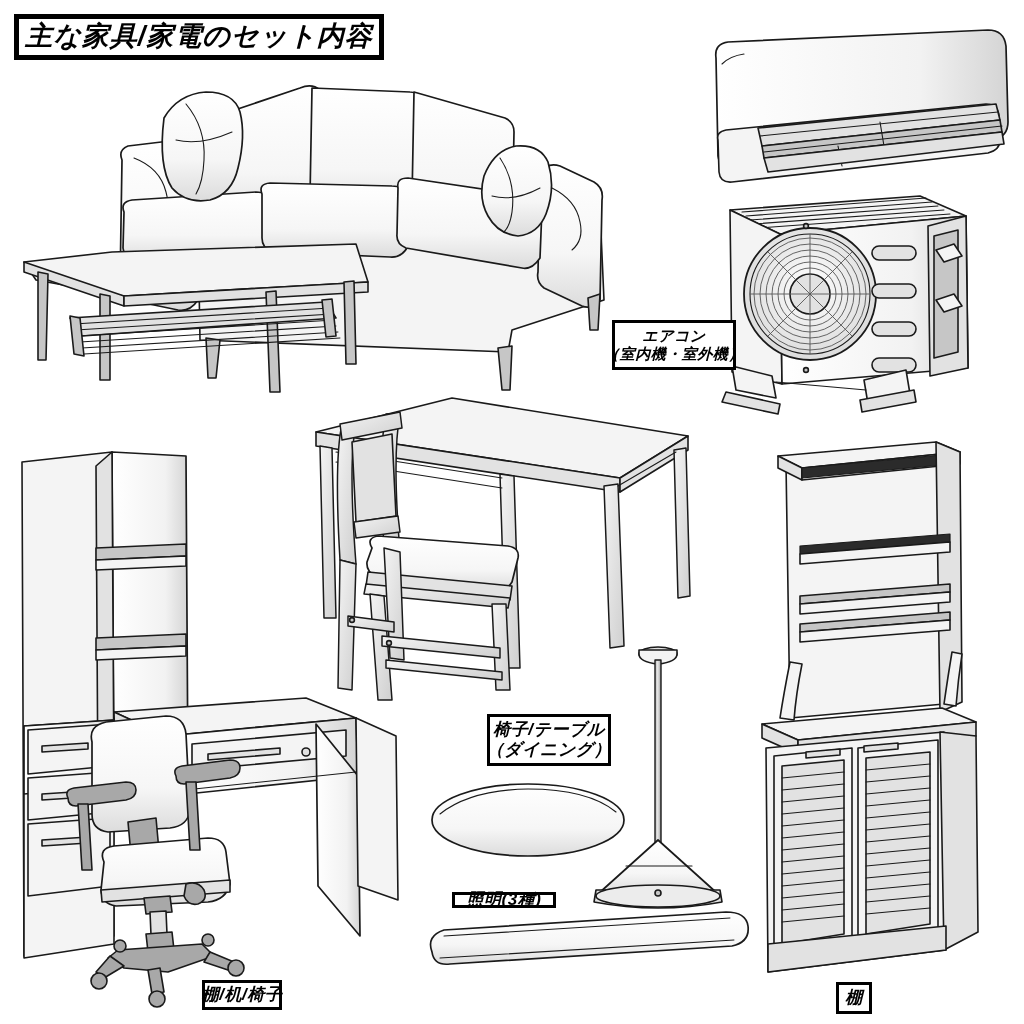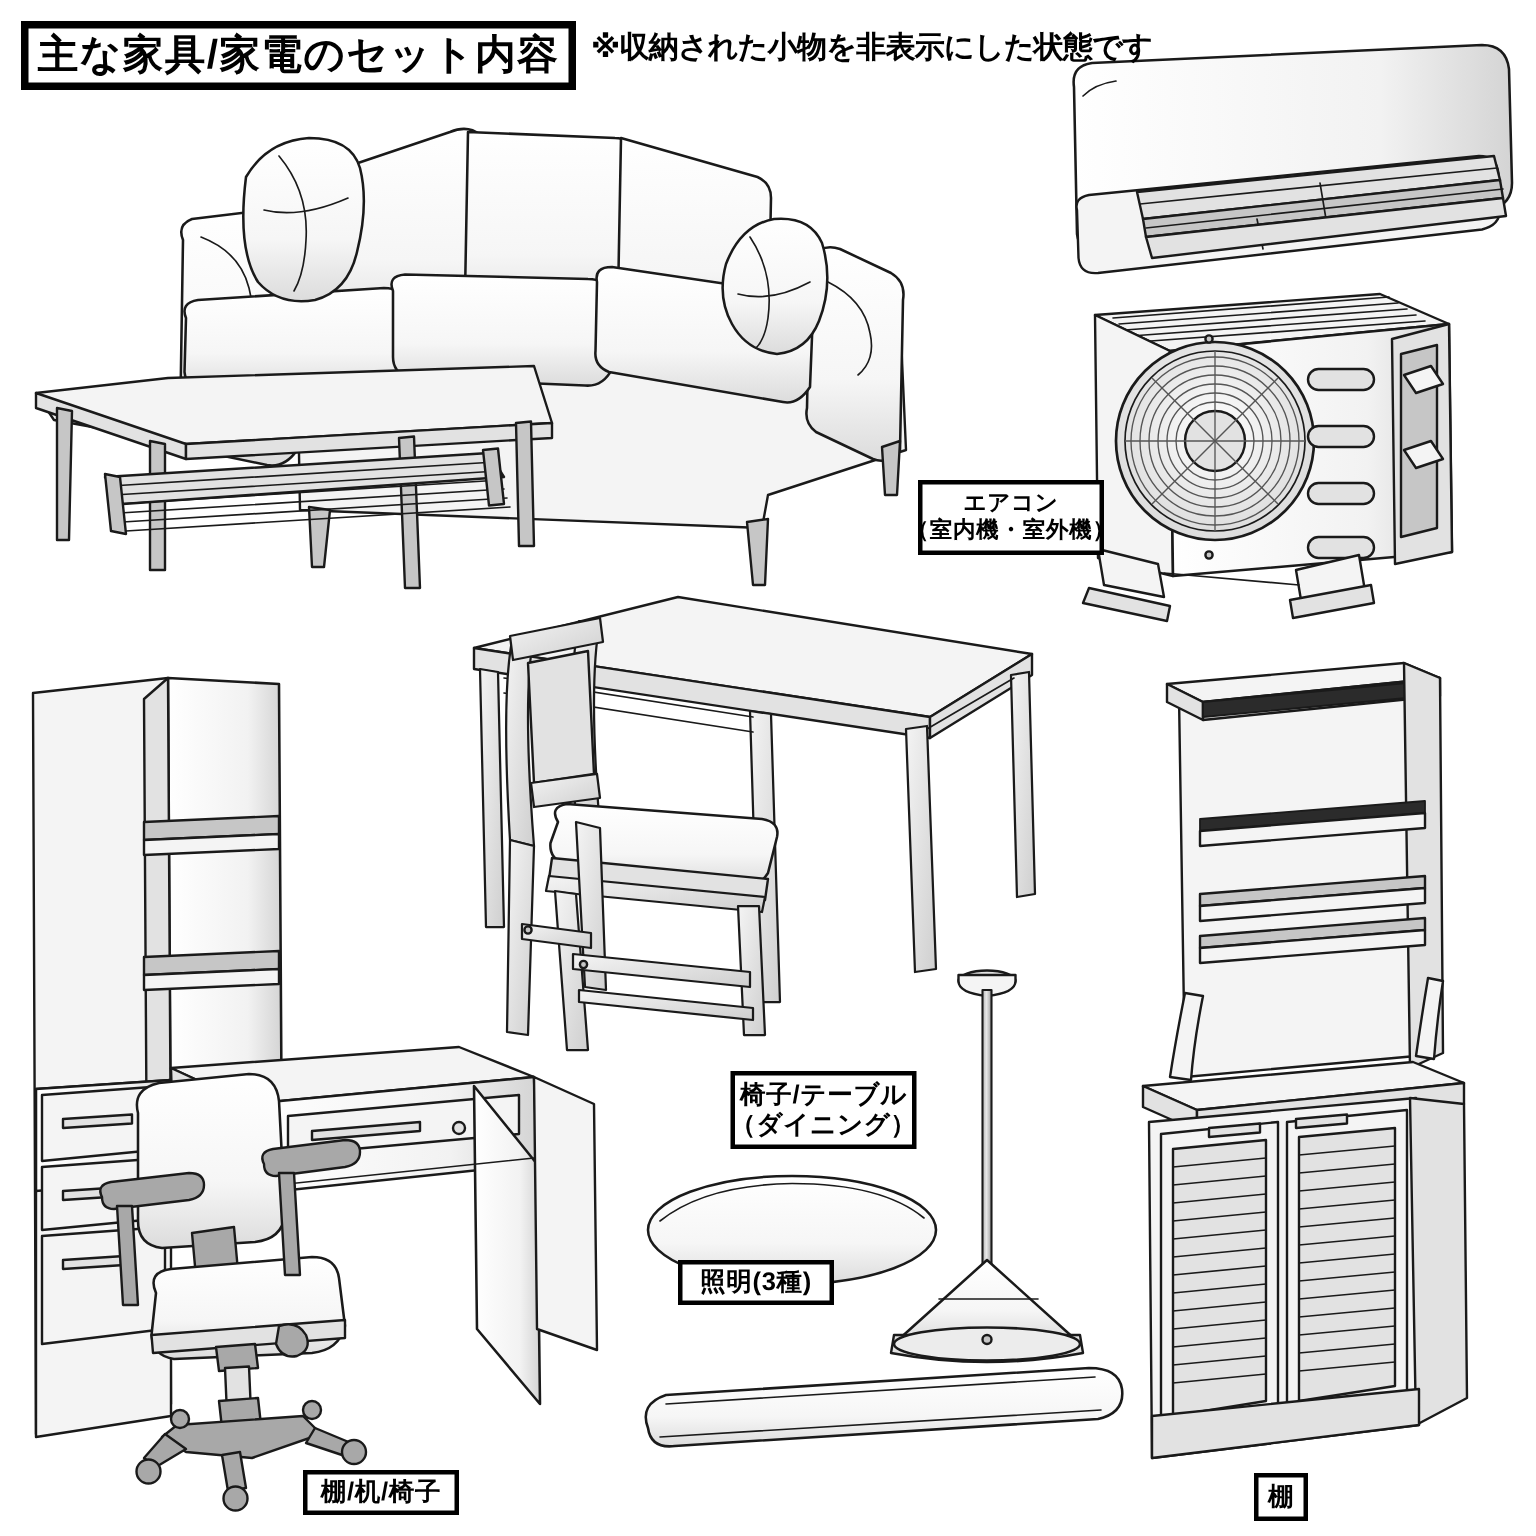--- a/index.html
+++ b/index.html
@@ -9,20 +9,21 @@
   }
   body {
     font-family: "Liberation Sans", "DejaVu Sans", sans-serif;
   }
   #page {
     position: relative;
     width: 1024px;
     height: 1024px;
     background: #ffffff;
     overflow: hidden;
+    font-style: italic;
   }
 
   
   .label-box {
     position: absolute;
     background: #ffffff;
     border: 3px solid #000000;
     color: #000000;
     font-weight: bold;
     text-align: center;
@@ -51,22 +52,22 @@
     font-size: 20px;
     font-weight: bold;
     color: #000;
     white-space: nowrap;
     letter-spacing: -0.5px;
   }
 
   #label-sofa  { left: 24px;  top: 396px; width: 222px; height: 30px; font-size: 16px; border-width: 3px;}
   #label-ac    { left: 588px; top: 320px; width: 124px; height: 50px; font-size: 15px; margin-left: 24px; }
   #label-dining{ left: 487px; top: 714px; width: 124px; height: 52px; font-size: 17px; }
-  #label-light { left: 452px; top: 840px; width: 104px; height: 30px; font-size: 17px; }
-  #label-desk  { left: 202px; top: 980px; width: 104px; height: 30px; font-size: 17px; }
+  #label-light { left: 452px; top: 892px; width: 104px; height: 16px; font-size: 17px; }
+  #label-desk  { left: 202px; top: 980px; width: 80px; height: 30px; font-size: 17px; }
   #label-rack  { left: 836px; top: 982px; width: 36px;  height: 32px; font-size: 17px; }
 
   
   #art {
     position: absolute;
     left: 0; top: 0;
     width: 1024px; height: 1024px;
   }
 </style>
 </head>
@@ -440,21 +441,20 @@
       </g>
 
       <path class="fM" d="M768,944 L946,926 L946,950 L768,972 Z"></path>
     </g>
   </svg>
 
   <div class="label-box" id="title-box">
     <span class="ln">主な家具/家電のセット内容</span>
   </div>
 
-  <div id="note-text">※収納された小物を非表示にした状態です</div>
 
 
   <div class="label-box" id="label-ac">
     <span class="ln">エアコン</span>
     <span class="ln">（室内機・室外機）</span>
   </div>
 
   <div class="label-box" id="label-dining">
     <span class="ln">椅子/テーブル</span>
     <span class="ln">（ダイニング）</span>

